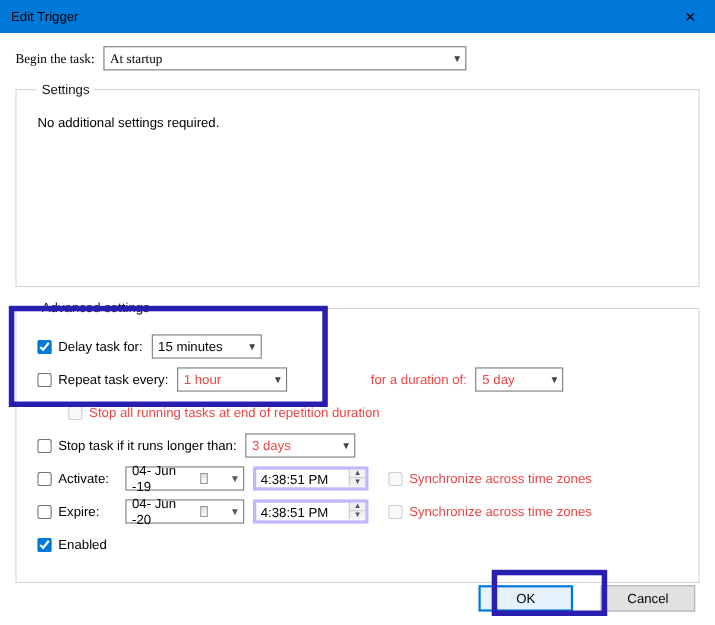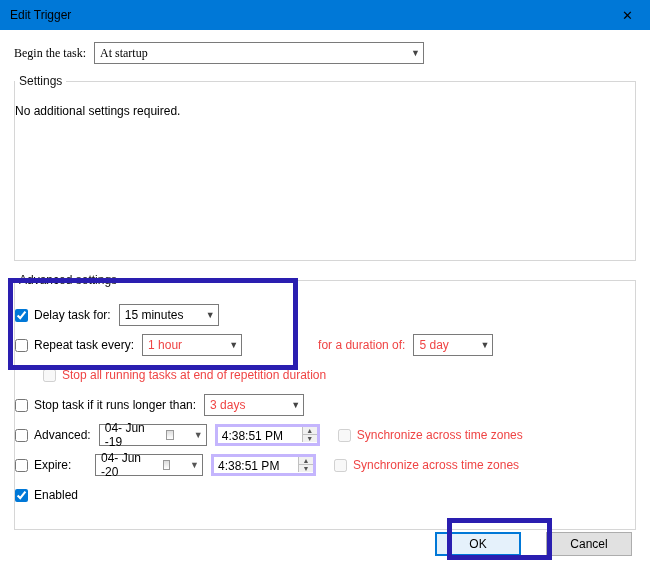--- a/index.html
+++ b/index.html
@@ -38,21 +38,21 @@
   .row-begin {
     display: flex;
     align-items: center;
     gap: 8px;
     margin-bottom: 10px;
     font-family: Liberation Serif, serif;
   }
   fieldset {
     border: 1px solid #d6d6d6;
     margin: 0 0 12px 0;
-    padding: 10px 12px 12px 0;
+    padding: 10px 12px 12px 19px;
   }
   legend {
     padding: 0 4px;
     color: #111;
     font-size: 12px;
   }
   .settings-body {
     min-height: 150px;
     padding-top: 6px;
   }
@@ -247,21 +247,21 @@
       </label>
       <div class="sel-in-combo combo-sm disabled-ctl">
         <span class="disabled-text">3 days</span>
         <span class="dd disabled-text">▼</span>
       </div>
     </div>
 
     <div class="adv-row">
       <label class="chk" style="min-width:72px">
         <input type="checkbox" style="">
-        <span>Advanced:</span>
+        <span>Activate:</span>
       </label>
       <div class="date-input">
         <span>04- Jun -19</span>
         <span class="cal-icon"></span>
         <span class="dd">▼</span>
       </div>
       <div class="spin-input">
         <span class="val">4:38:51 PM</span>
         <div class="spin">
           <div>▲</div>

